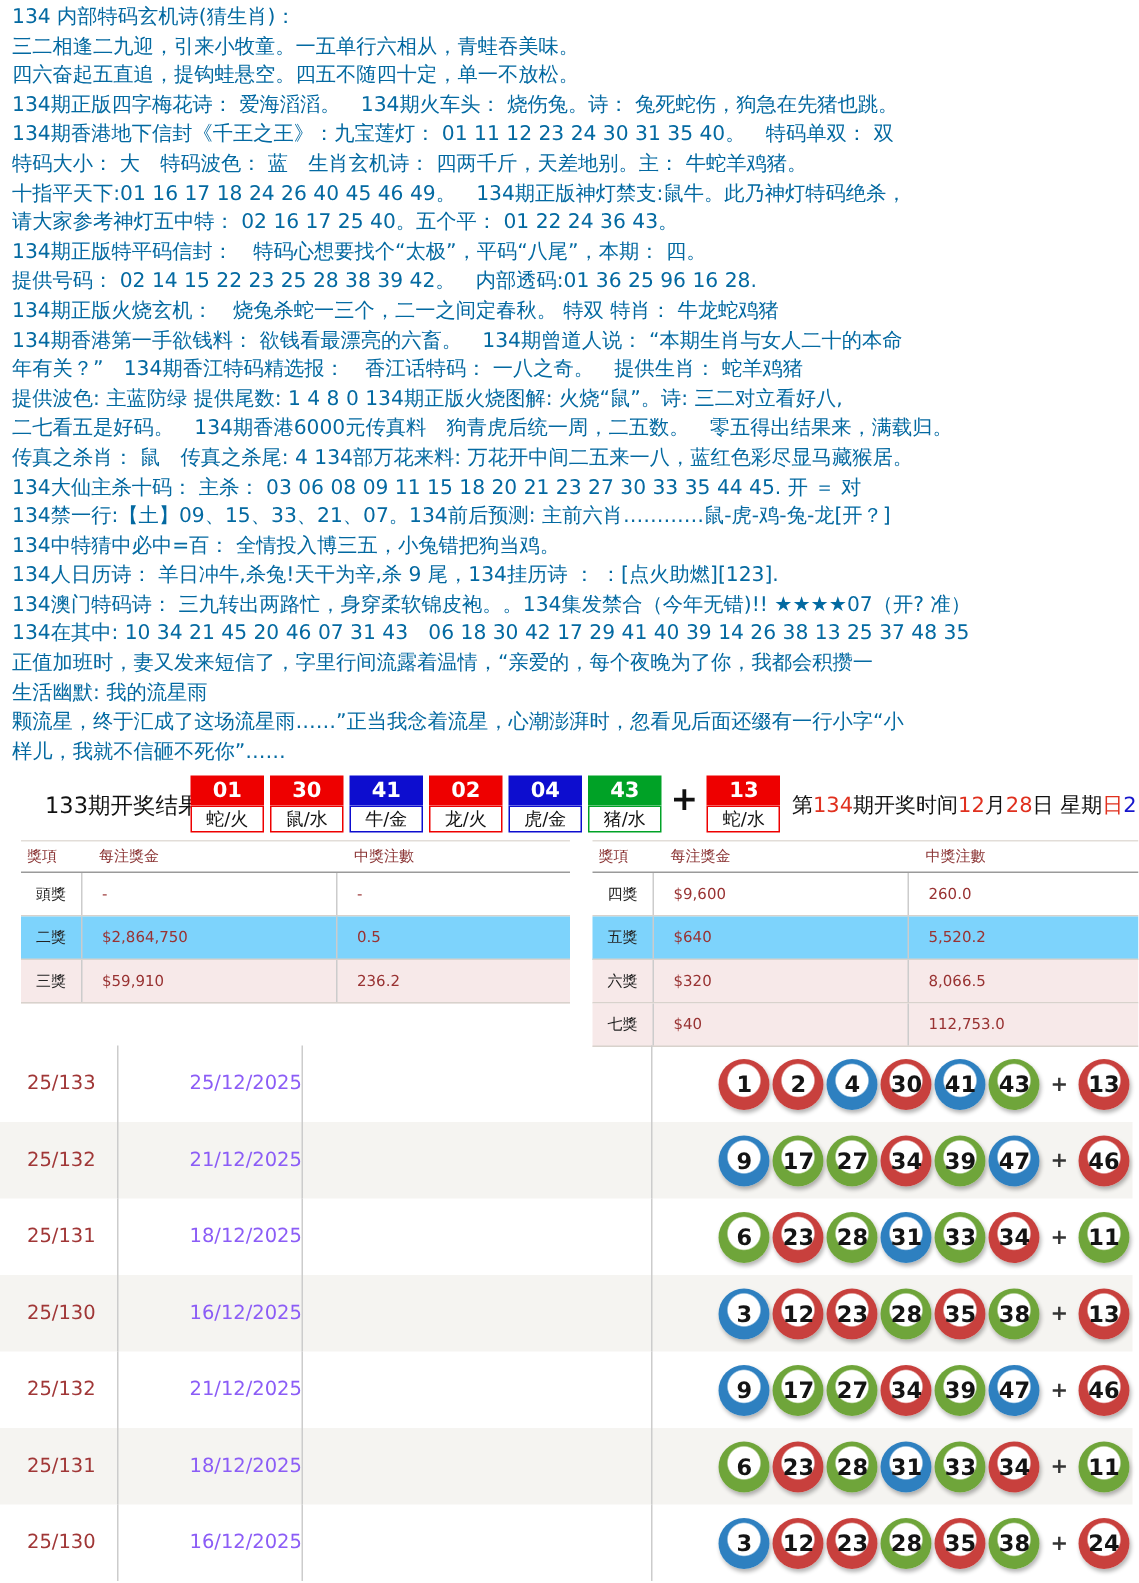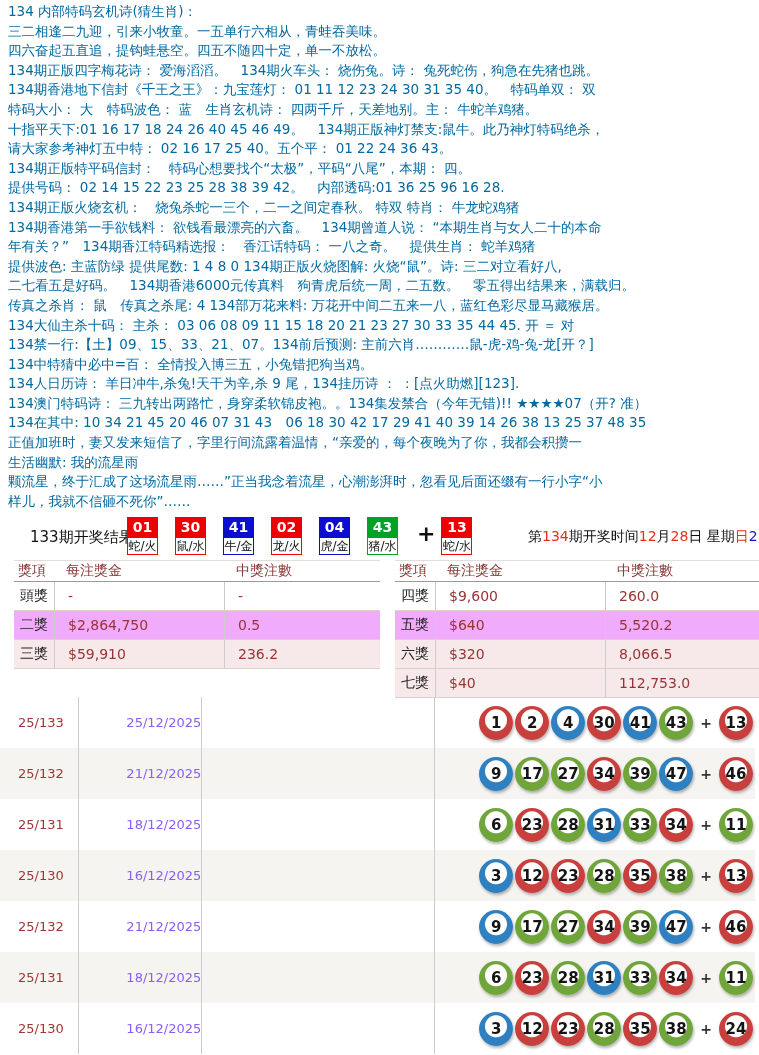--- a/index.html
+++ b/index.html
@@ -7,51 +7,51 @@
        font-family:"DejaVu Sans","Liberation Sans",sans-serif;color:#000;}
 
   
   .toptext{position:absolute;left:8px;top:2px;width:750px;}
   .toptext .tl{font-size:13.5px;line-height:19.6px;white-space:nowrap;overflow:hidden;color:#0369a1;}
 
   
   .results-bar{position:absolute;left:0;top:516px;width:759px;height:42px;}
   .rb-title{position:absolute;left:18px;top:12px;font-size:15px;color:#111;margin-left:12px;}
   .rb-boxes{position:absolute;left:127px;top:1px;display:flex;align-items:flex-start;}
-  .numbox{width:31px;margin-right:17px;}
+  .numbox{width:49px;margin-right:4px;}
   .nb-num{height:20px;line-height:20px;text-align:center;color:#fff;font-weight:bold;font-size:14px;}
   .nb-zod{height:16px;line-height:16px;text-align:center;background:#fff;border:1px solid #999;
           font-size:12px;color:#111;}
   .numbox[data-color="red"]   .nb-num{background:#ee0000;}
   .numbox[data-color="blue"]  .nb-num{background:#0d0dcf;}
   .numbox[data-color="green"] .nb-num{background:#00a226;}
   .numbox[data-color="red"]   .nb-zod{border-color:#ee0000;}
   .numbox[data-color="blue"]  .nb-zod{border-color:#0d0dcf;}
   .numbox[data-color="green"] .nb-zod{border-color:#00a226;}
   .rb-plus{font-size:22px;font-weight:bold;color:#111;margin:6px 6px 0 2px;line-height:22px;}
   .draw-time{position:absolute;left:528px;top:12px;font-size:14px;white-space:nowrap;}
   .draw-time span[data-color="black"]{color:#111;}
   .draw-time span[data-color="red"]{color:#e0301e;}
   .draw-time span[data-color="blue"]{color:#1515cc;}
 
   
-  .ptable{position:absolute;top:560px;font-size:14px;border-top:1px solid #e2ddd8;}
+  .ptable{position:absolute;top:560px;font-size:10px;border-top:1px solid #e2ddd8;}
   .pt-left{left:14px;width:366px;}
   .pt-right{left:395px;width:364px;}
   .pt-header{display:grid;grid-template-columns:40px 170px 1fr;height:20px;align-items:center;
              color:#8b3535;border-bottom:1px solid #9a9a9a;}
   .pt-header .hc{padding-left:12px;white-space:nowrap;}
   .pt-header .hc.first{padding-left:4px;}
   .pt-row{display:grid;grid-template-columns:40px 170px 1fr;height:28px;align-items:stretch;
           border-bottom:1px solid #d8d2cc;}
   .pt-row .c1{display:flex;align-items:center;justify-content:center;color:#222;}
   .pt-row .c2,.pt-row .c3{display:flex;align-items:center;border-left:1px solid #ccc;
           padding-left:13px;color:#993333;white-space:nowrap;}
   .pt-row.bg-w{background:#ffffff;}
-  .pt-row.bg-g{background:#f0abfc;}
+  .pt-row.bg-g{background:#7dd3fc;}
   .pt-row.bg-p{background:#f7e9e9;}
 
   
   .history{position:absolute;left:0;top:697px;width:759px;}
   .hrow{height:51px;display:flex;align-items:center;width:755px;gap:36px;}
   .hrow:nth-child(even){background:#f5f4f1;}
   .hcell{box-sizing:border-box;height:100%;display:flex;align-items:center;}
   .hcell.period{width:100px;padding-left:18px;color:#a03636;font-size:13px;border-right:1px solid #ccc;}
   .hcell.date{width:93px;padding-left:11px;color:#8b5cf6;font-size:13px;border-right:1px solid #ccc;}
   .hcell.spacer{width:264px;border-right:1px solid #ccc;}

